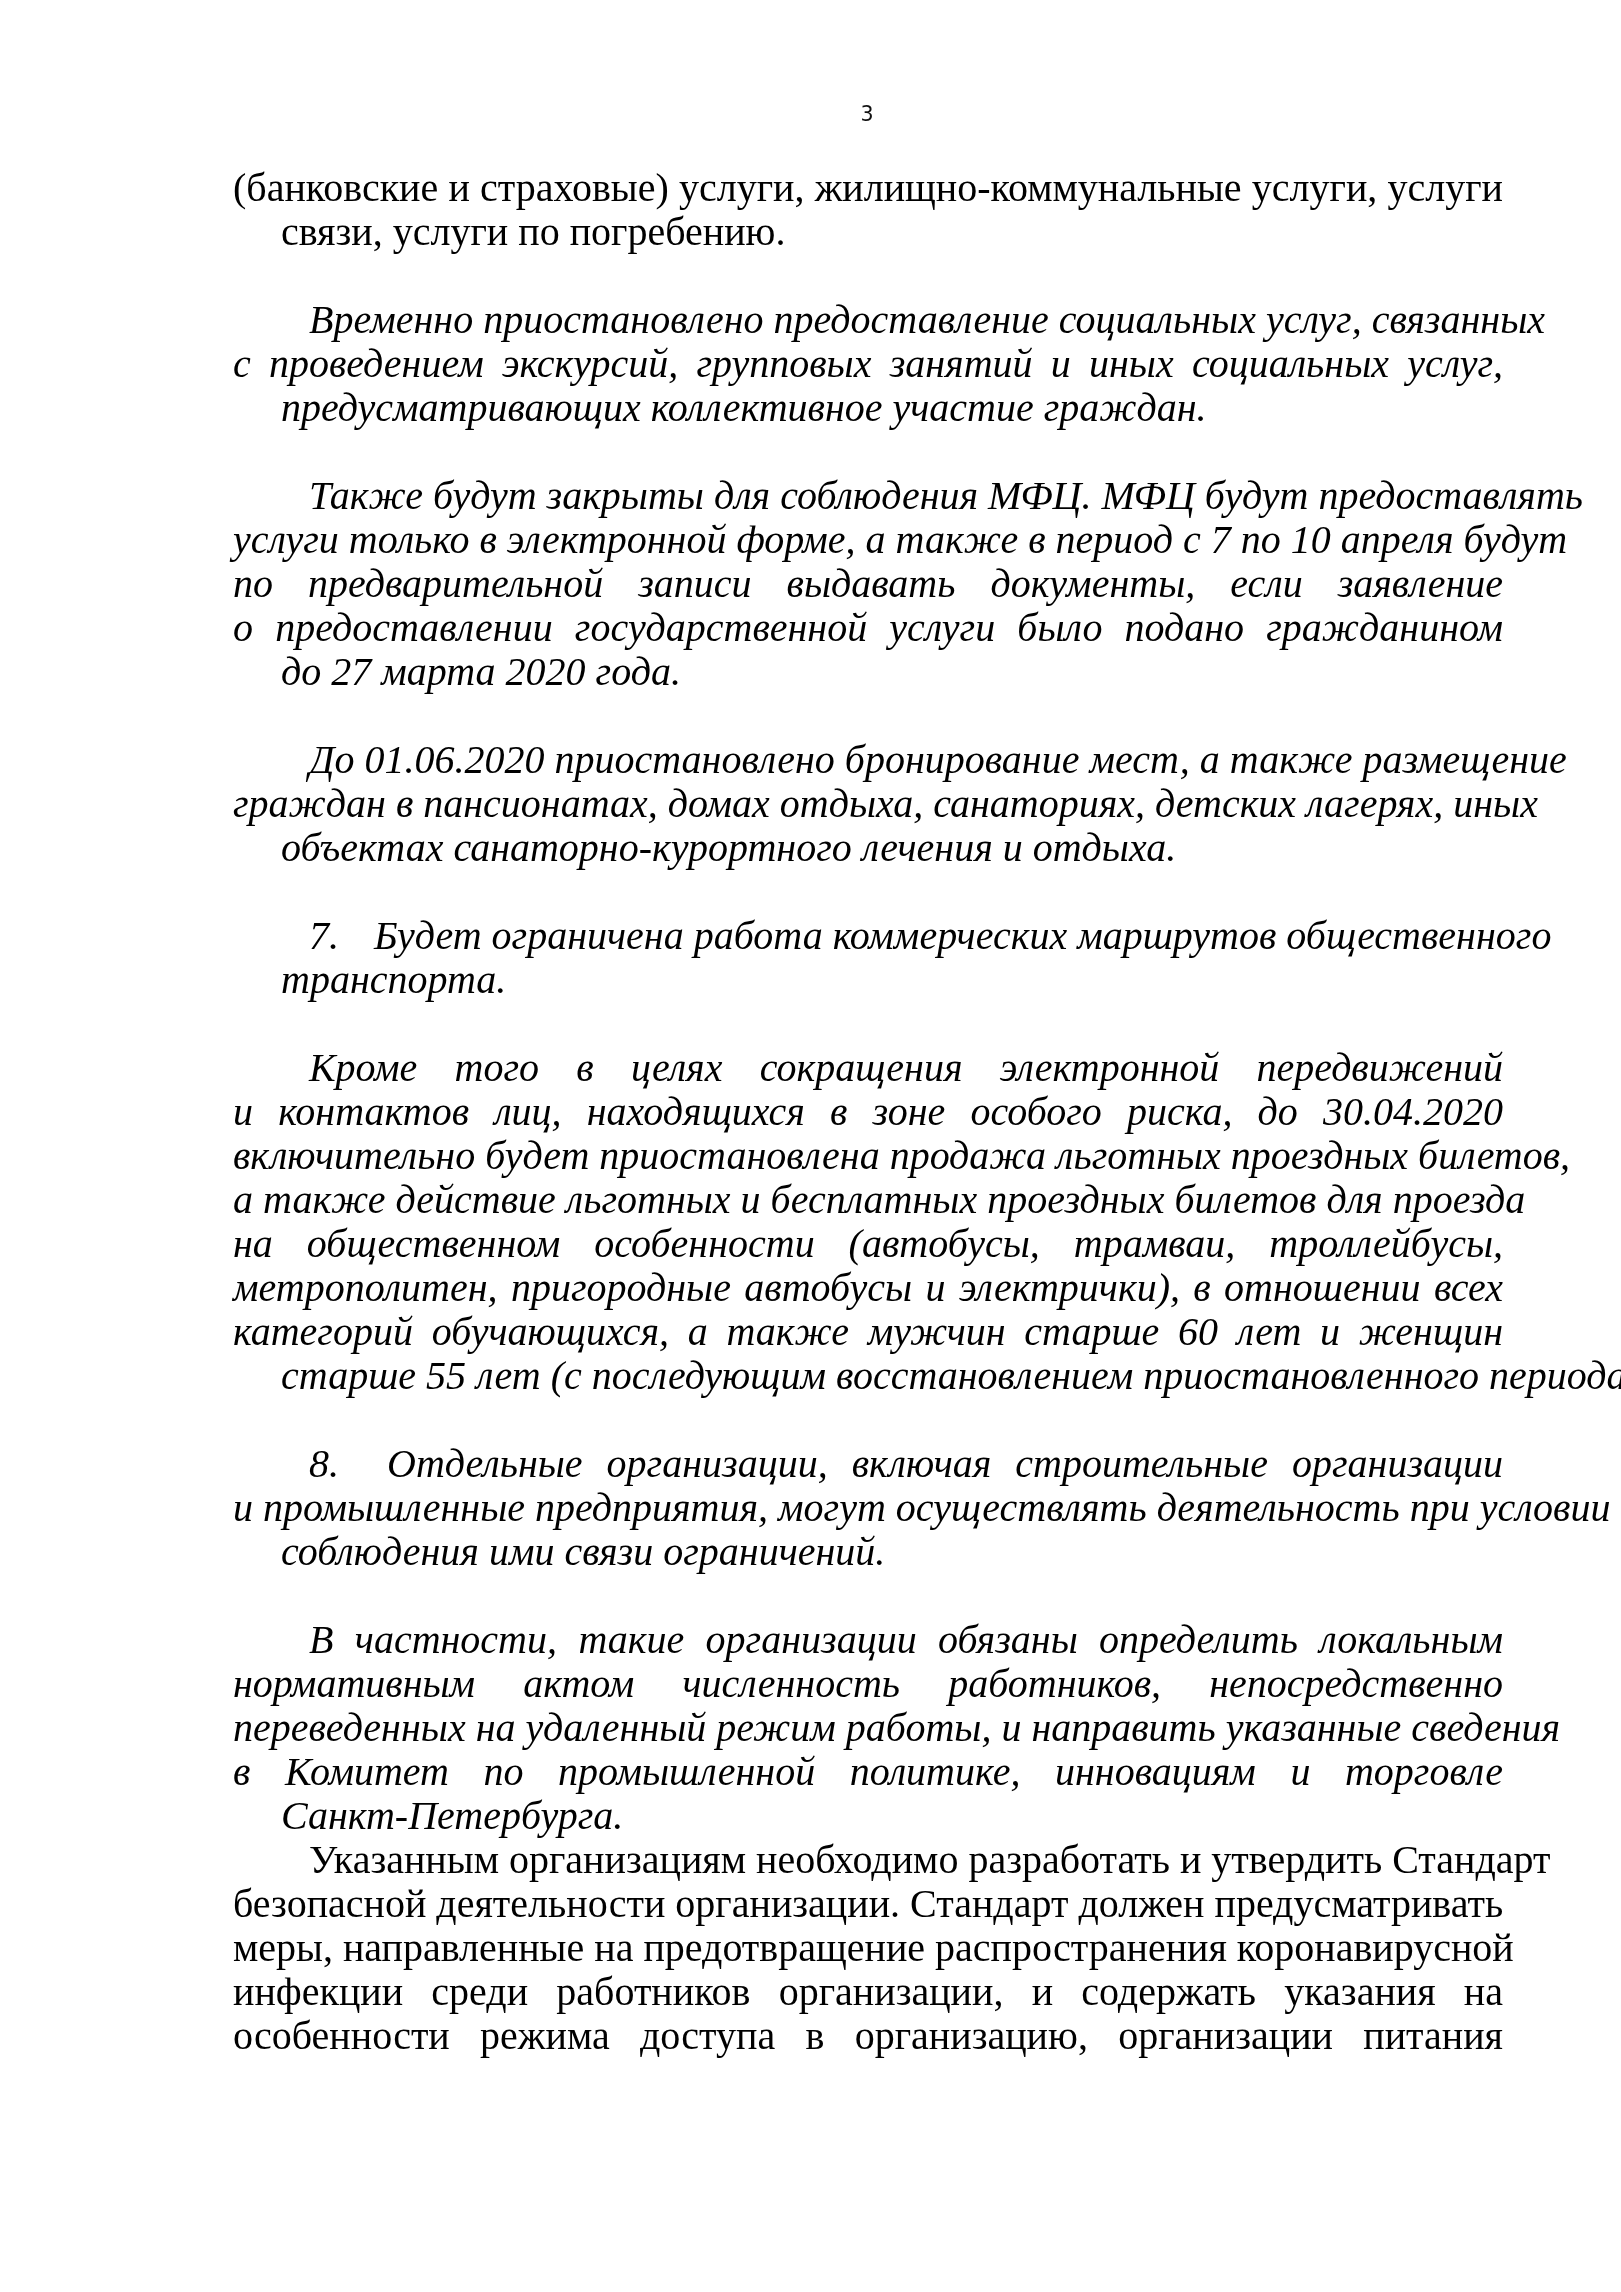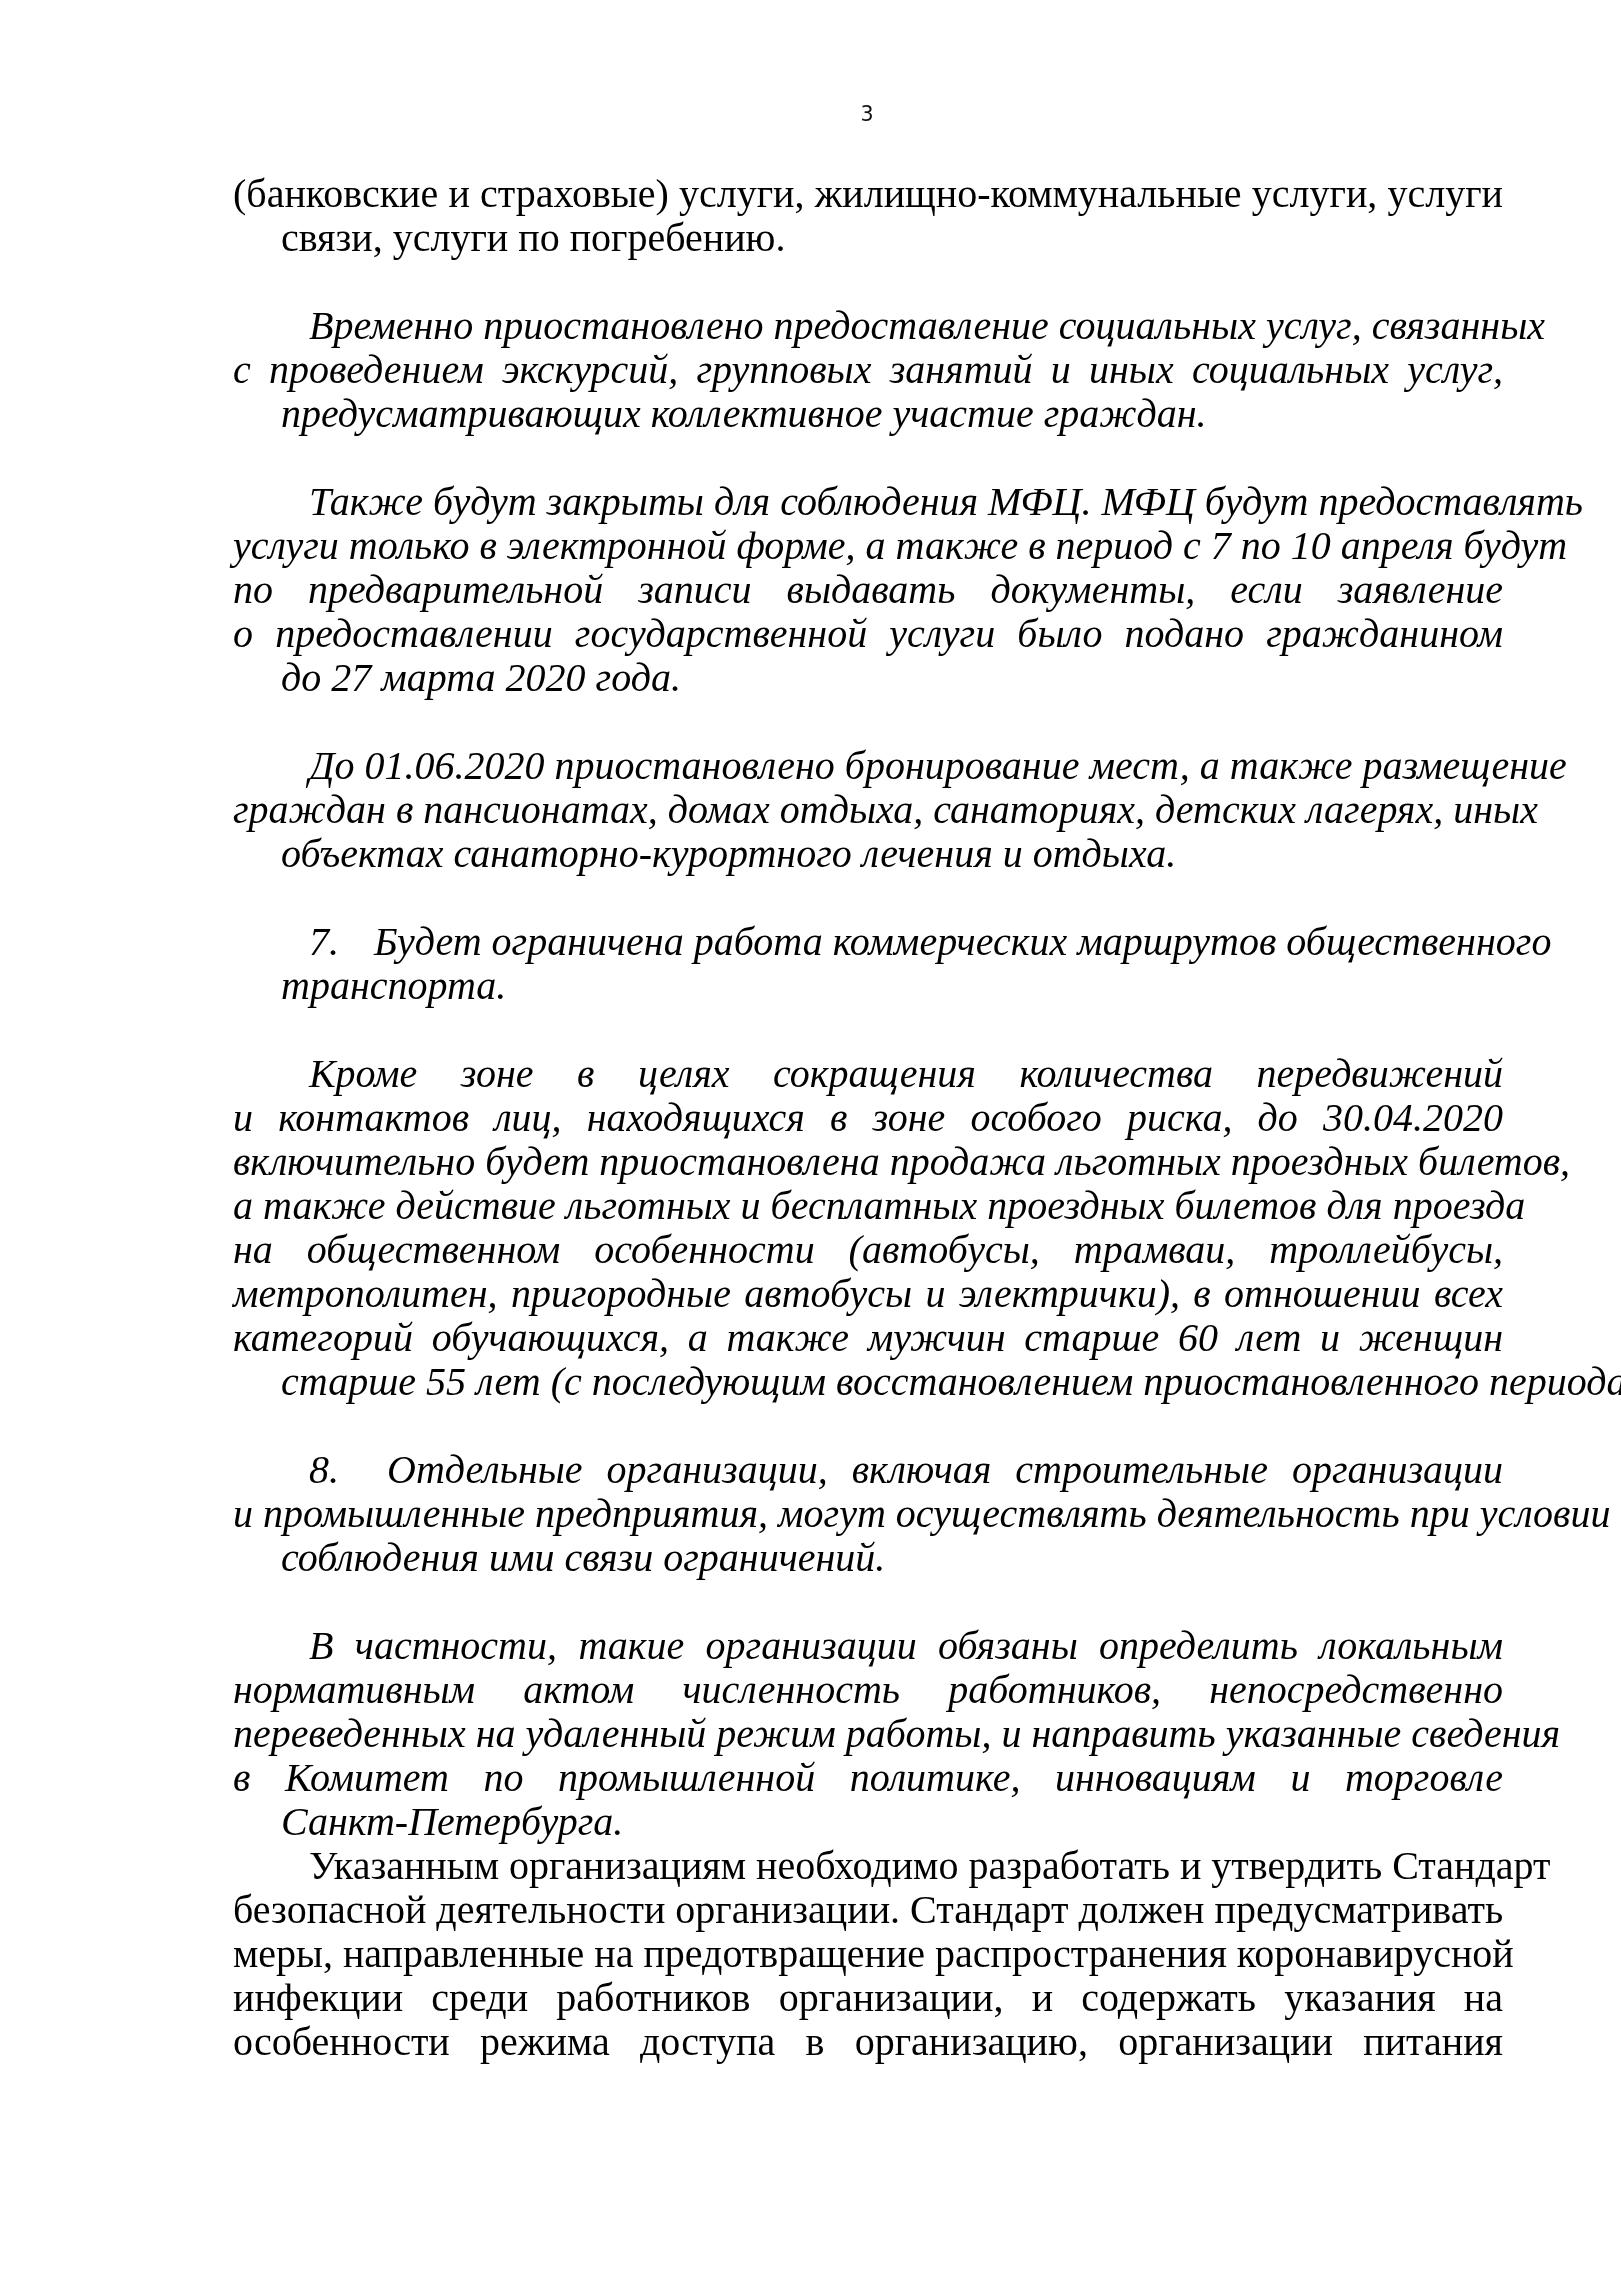--- a/index.html
+++ b/index.html
@@ -3,21 +3,21 @@
 <meta charset="utf-8">
 <style>
   html, body { margin: 0; padding: 0; background: #ffffff; }
   body { width: 1621px; height: 2293px; position: relative; overflow: hidden; }
   .page { position: absolute; left: 0; top: 0; width: 1621px; height: 2293px; background: #ffffff; }
   .page-number {
     position: absolute; left: 818px; top: 98px; width: 98px; text-align: center;
     font-family: "DejaVu Sans", sans-serif; font-size: 20.6px; line-height: 33px; color: #111;
   }
   .body-text {
-    position: absolute; left: 233px; top: 172px; width: 1270px;
+    position: absolute; left: 233px; top: 166px; width: 1270px;
     font-family: "Liberation Serif", serif; font-size: 40px; line-height: 44px; color: #000;
   }
   .para { margin: 0; }
   .para.gap { margin-top: 44px; font-style: italic; }
   .line { display: block; height: 44px; white-space: nowrap; text-align: justify; text-align-last: justify; }
   .line.first { padding-left: 76px; }
   .line.last { text-align: left; text-align-last: left; margin-left: 48px; }
   .line .num { display: inline-block; width: 78px; }
 </style>
 </head>
@@ -55,21 +55,21 @@
 
     <p class="para gap">
       <span class="line first" style="display: flex;">
           <span class="num">7.</span>
           <span style="flex: 1 1 0%; text-align: justify; text-align-last: justify; white-space: nowrap; margin-left: 35px;">Будет ограничена работа коммерческих маршрутов общественного</span>
         </span>
       <span class="line last">транспорта.</span>
     </p>
 
     <p class="para gap">
-      <span class="line first">Кроме зоне в целях сокращения количества передвижений</span>
+      <span class="line first">Кроме того в целях сокращения электронной передвижений</span>
       <span class="line">и контактов лиц, находящихся в зоне особого риска, до 30.04.2020</span>
       <span class="line">включительно будет приостановлена продажа льготных проездных билетов,</span>
       <span class="line">а также действие льготных и бесплатных проездных билетов для проезда</span>
       <span class="line">на общественном особенности (автобусы, трамваи, троллейбусы,</span>
       <span class="line">метрополитен, пригородные автобусы и электрички), в отношении всех</span>
       <span class="line">категорий обучающихся, а также мужчин старше 60 лет и женщин</span>
       <span class="line last">старше 55 лет (с последующим восстановлением приостановленного периода).</span>
     </p>
 
     <p class="para gap">

